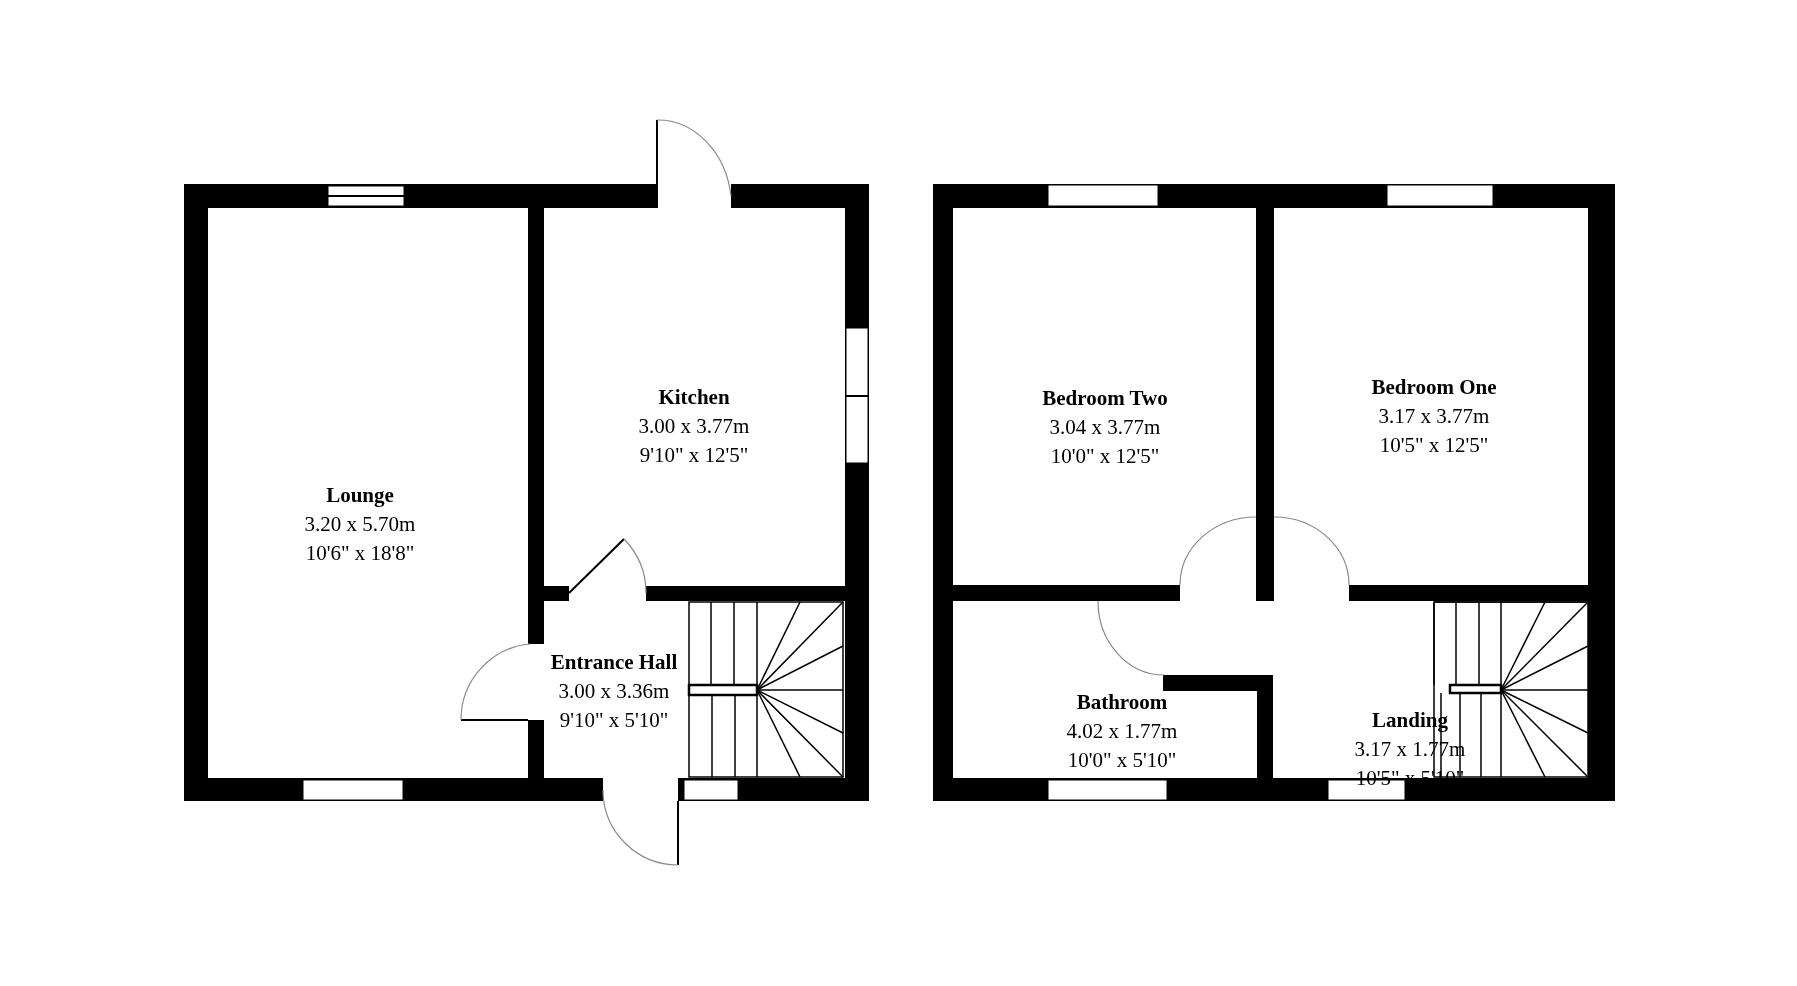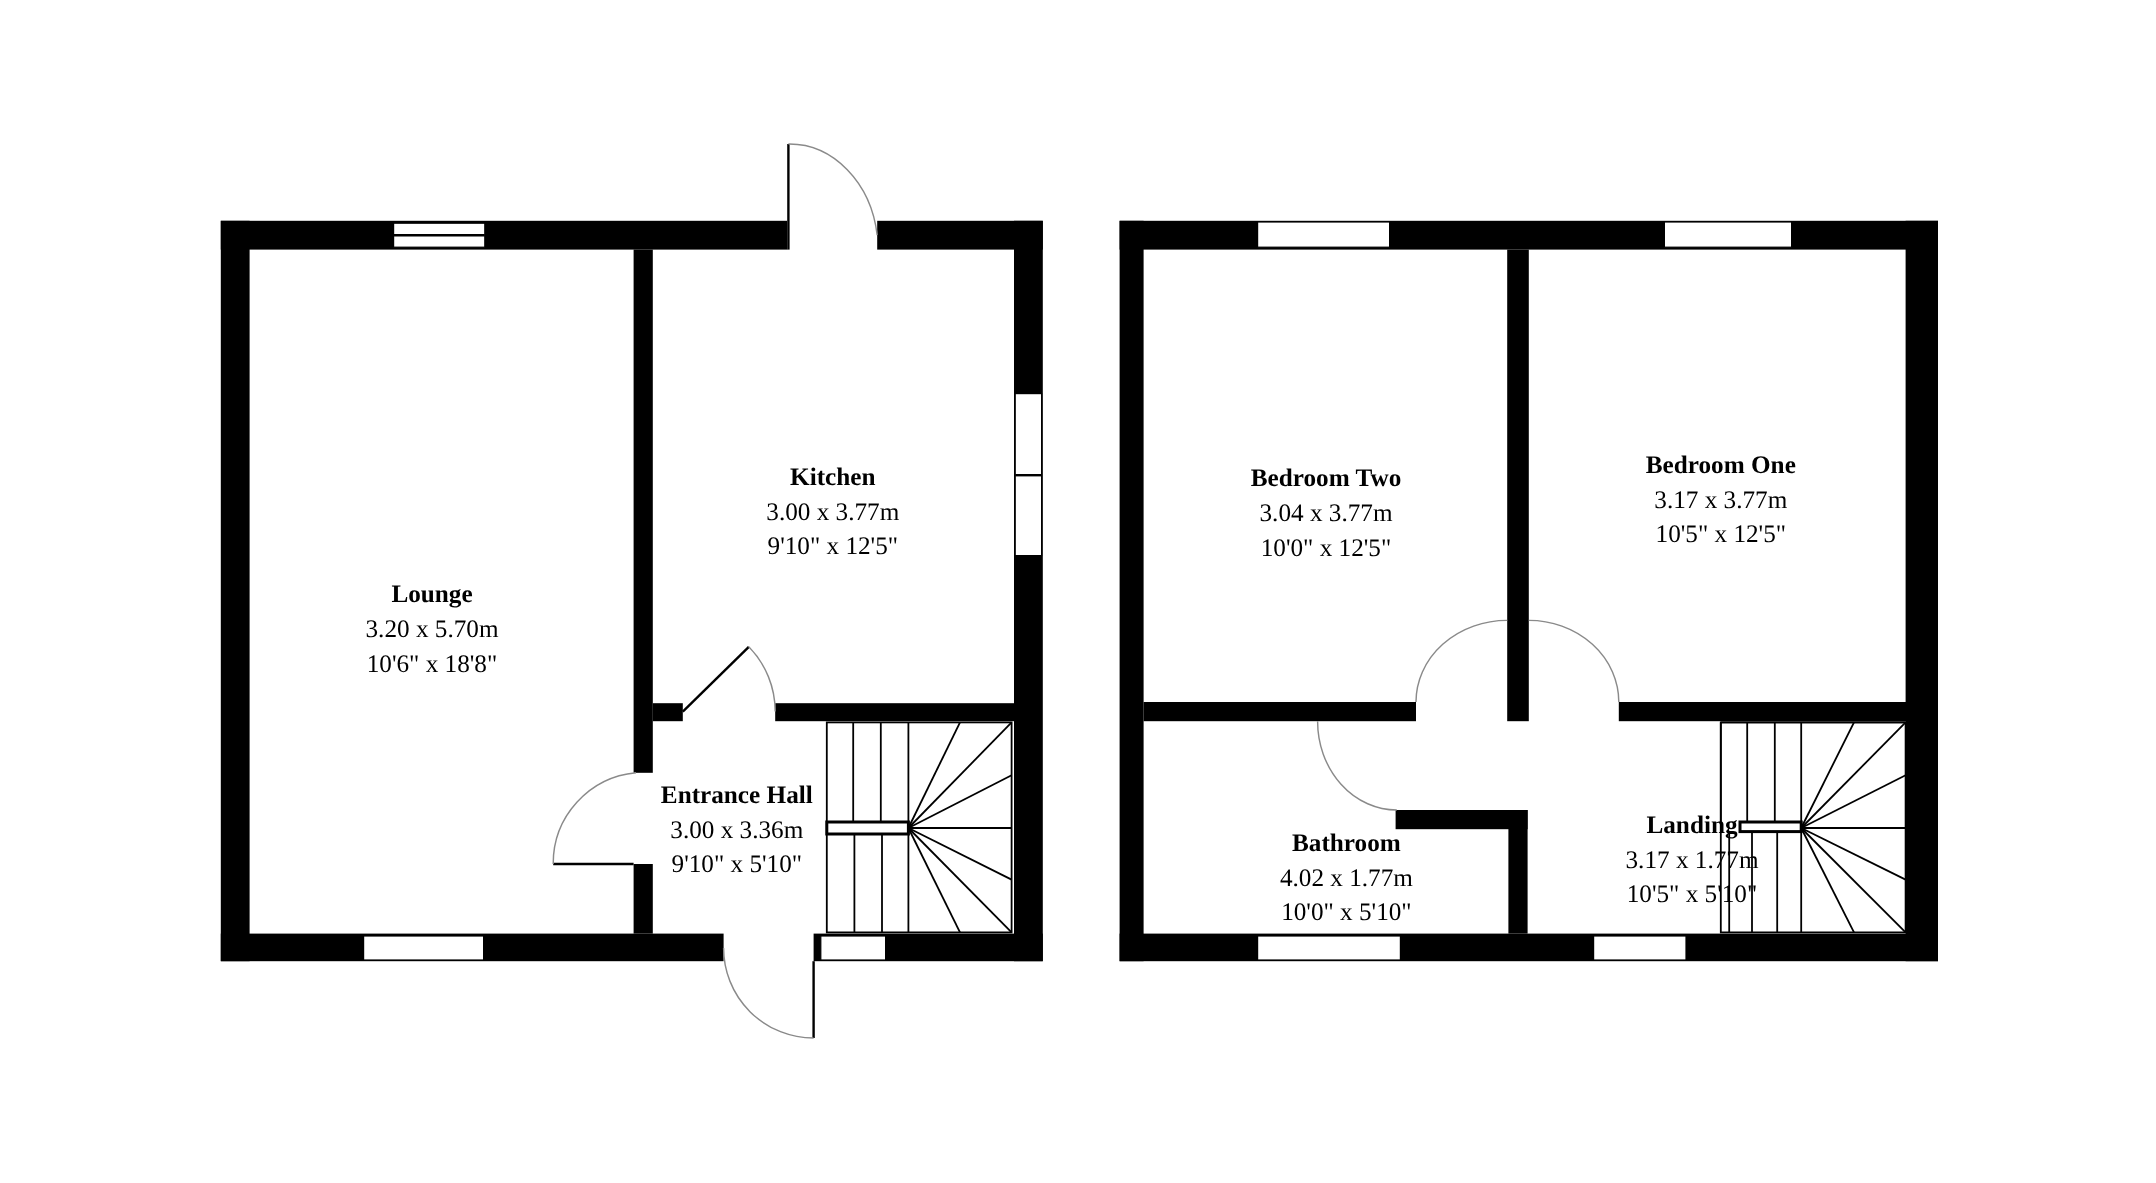--- a/index.html
+++ b/index.html
@@ -162,17 +162,17 @@
   <span class="dim">3.17 x 3.77m</span>
   <span class="dim">10'5" x 12'5"</span>
 </div>
 
 <div class="label" style="left:1090px; top:688px;margin-left:32px;">
   <span class="name">Bathroom</span>
   <span class="dim">4.02 x 1.77m</span>
   <span class="dim">10'0" x 5'10"</span>
 </div>
 
-<div class="label" style="left:1410px; top:673px;">
+<div class="label" style="left:1410px; top:706px;">
   <span class="name">Landing</span>
   <span class="dim">3.17 x 1.77m</span>
   <span class="dim">10'5" x 5'10"</span>
 </div>
 
 </body></html>

